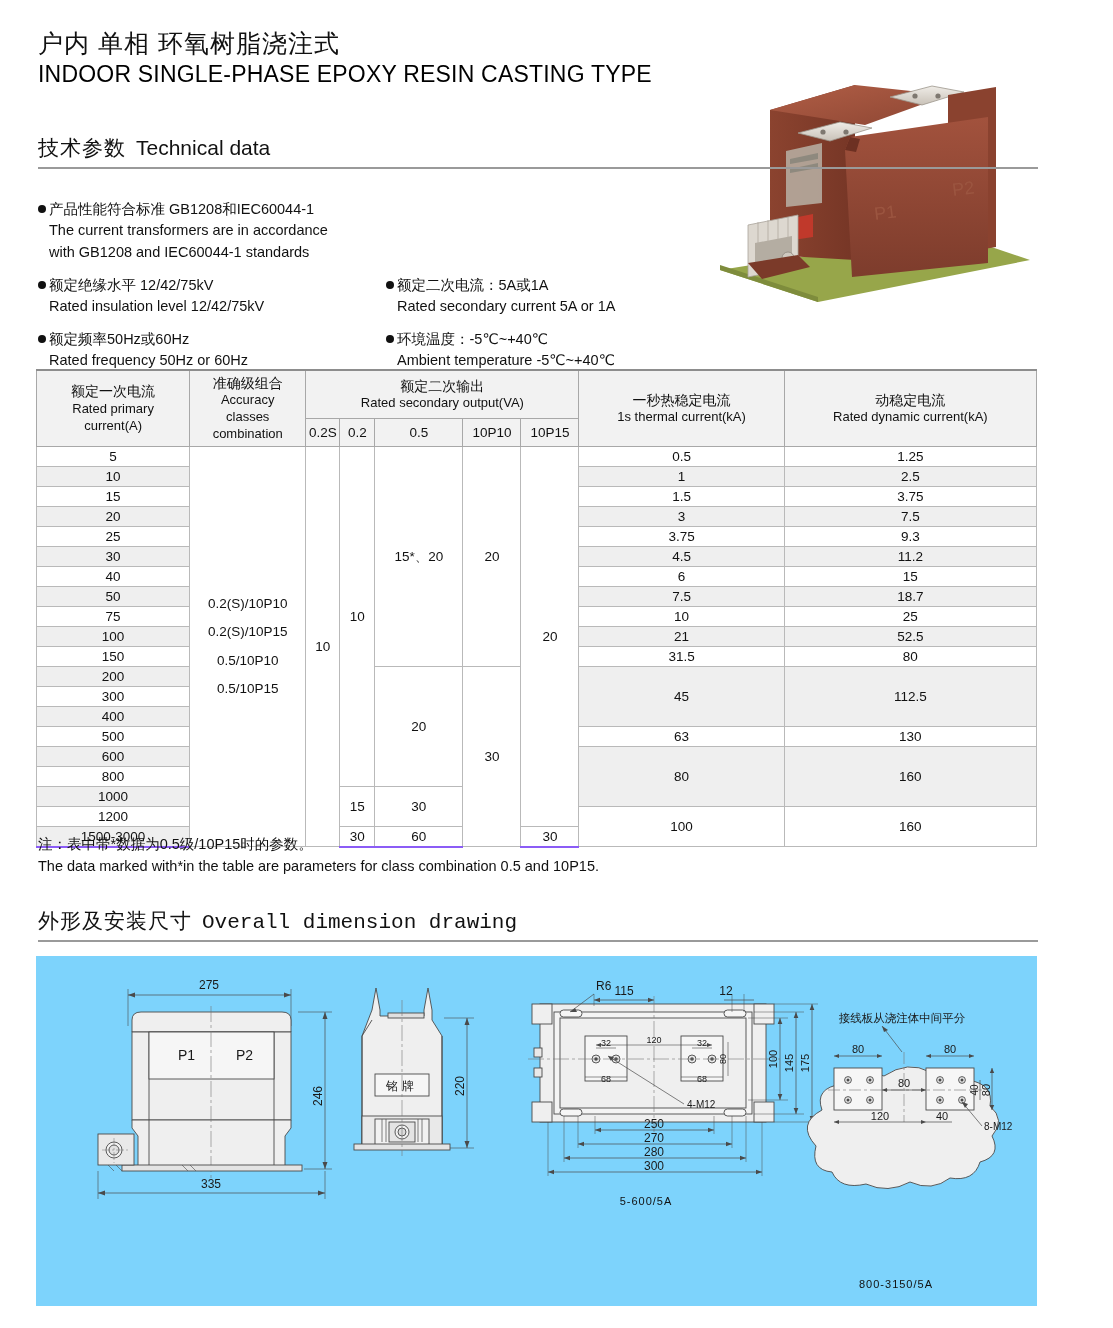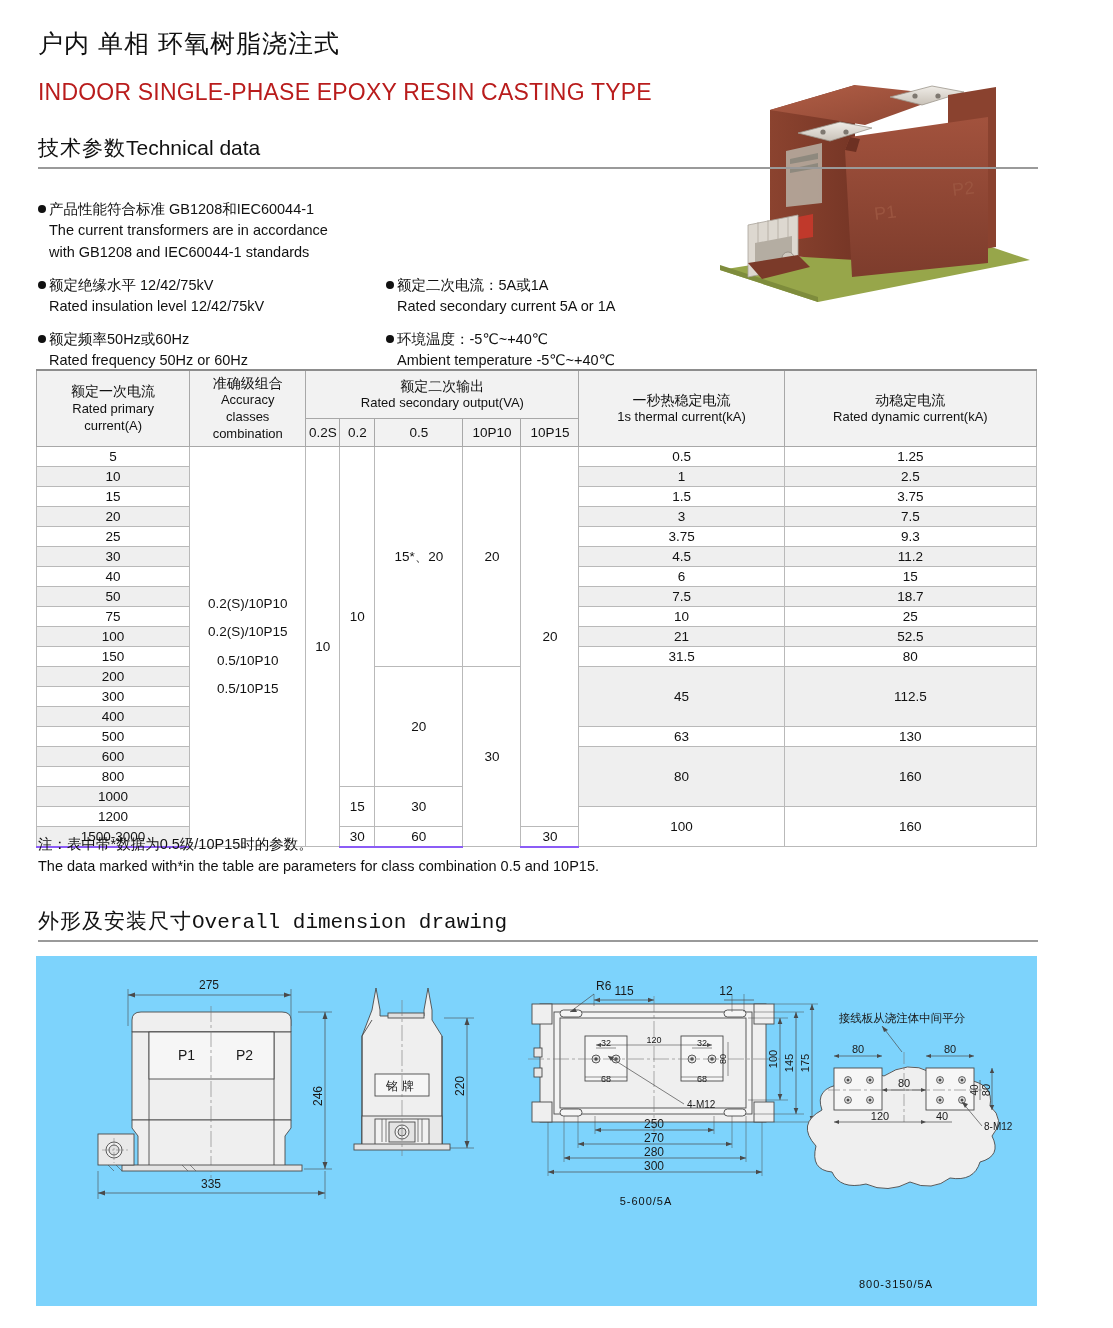--- a/index.html
+++ b/index.html
@@ -6,29 +6,29 @@
   body{
     width:1113px;height:1328px;background:#ffffff;
     font-family:"Liberation Sans","DejaVu Sans",sans-serif;
     color:#1a1a1a;-webkit-font-smoothing:antialiased;position:relative;overflow:hidden;
   }
   .page{position:relative;width:1113px;height:1328px;}
 
   
   .hdr{position:absolute;left:38px;top:28px;width:700px;}
   .hdr .cn{font-size:25px;letter-spacing:1px;line-height:1.25;font-weight:400;color:#111;}
-  .hdr .en{font-size:23px;line-height:1.3;margin-top:19px;letter-spacing:0.2px;color:#b91c1c;}
+  .hdr .en{font-size:23px;line-height:1.3;margin-top:1px;letter-spacing:0.2px;color:#000000;}
 
   
   .photo{position:absolute;left:700px;top:55px;width:340px;height:250px;}
   .photo svg{display:block;}
 
   
   .sect{position:absolute;}
-  .sect .row{display:flex;align-items:baseline;}
+  .sect .row{display:flex;align-items:baseline;gap:10px;}
   .sect .cn{font-size:21px;letter-spacing:1px;color:#111;}
   .sect .en{font-size:21px;color:#111;}
   .sect .rule{border-bottom:2px solid #9a9a9a;margin-top:5px;}
 
   
   .tdwrap{position:absolute;left:38px;top:183px;width:640px;}
   .bullets{position:relative;}
   .bitem{position:absolute;}
   .bitem .line1{font-size:14.5px;line-height:1.45;white-space:nowrap;color:#111;}
   .bitem .line1 .dot{display:inline-block;width:8px;height:8px;border-radius:50%;

